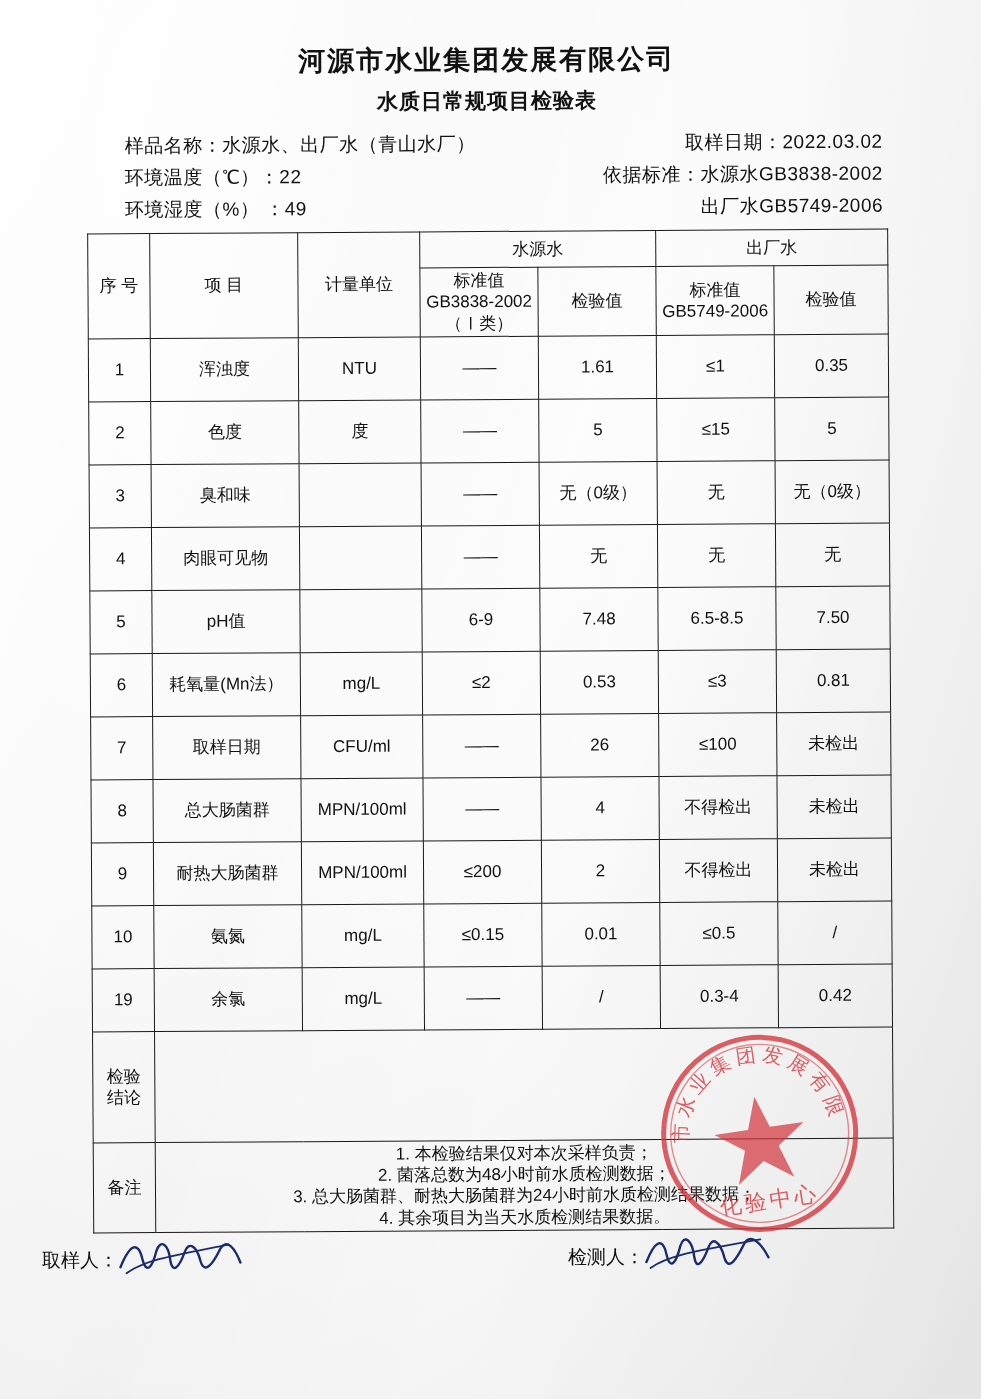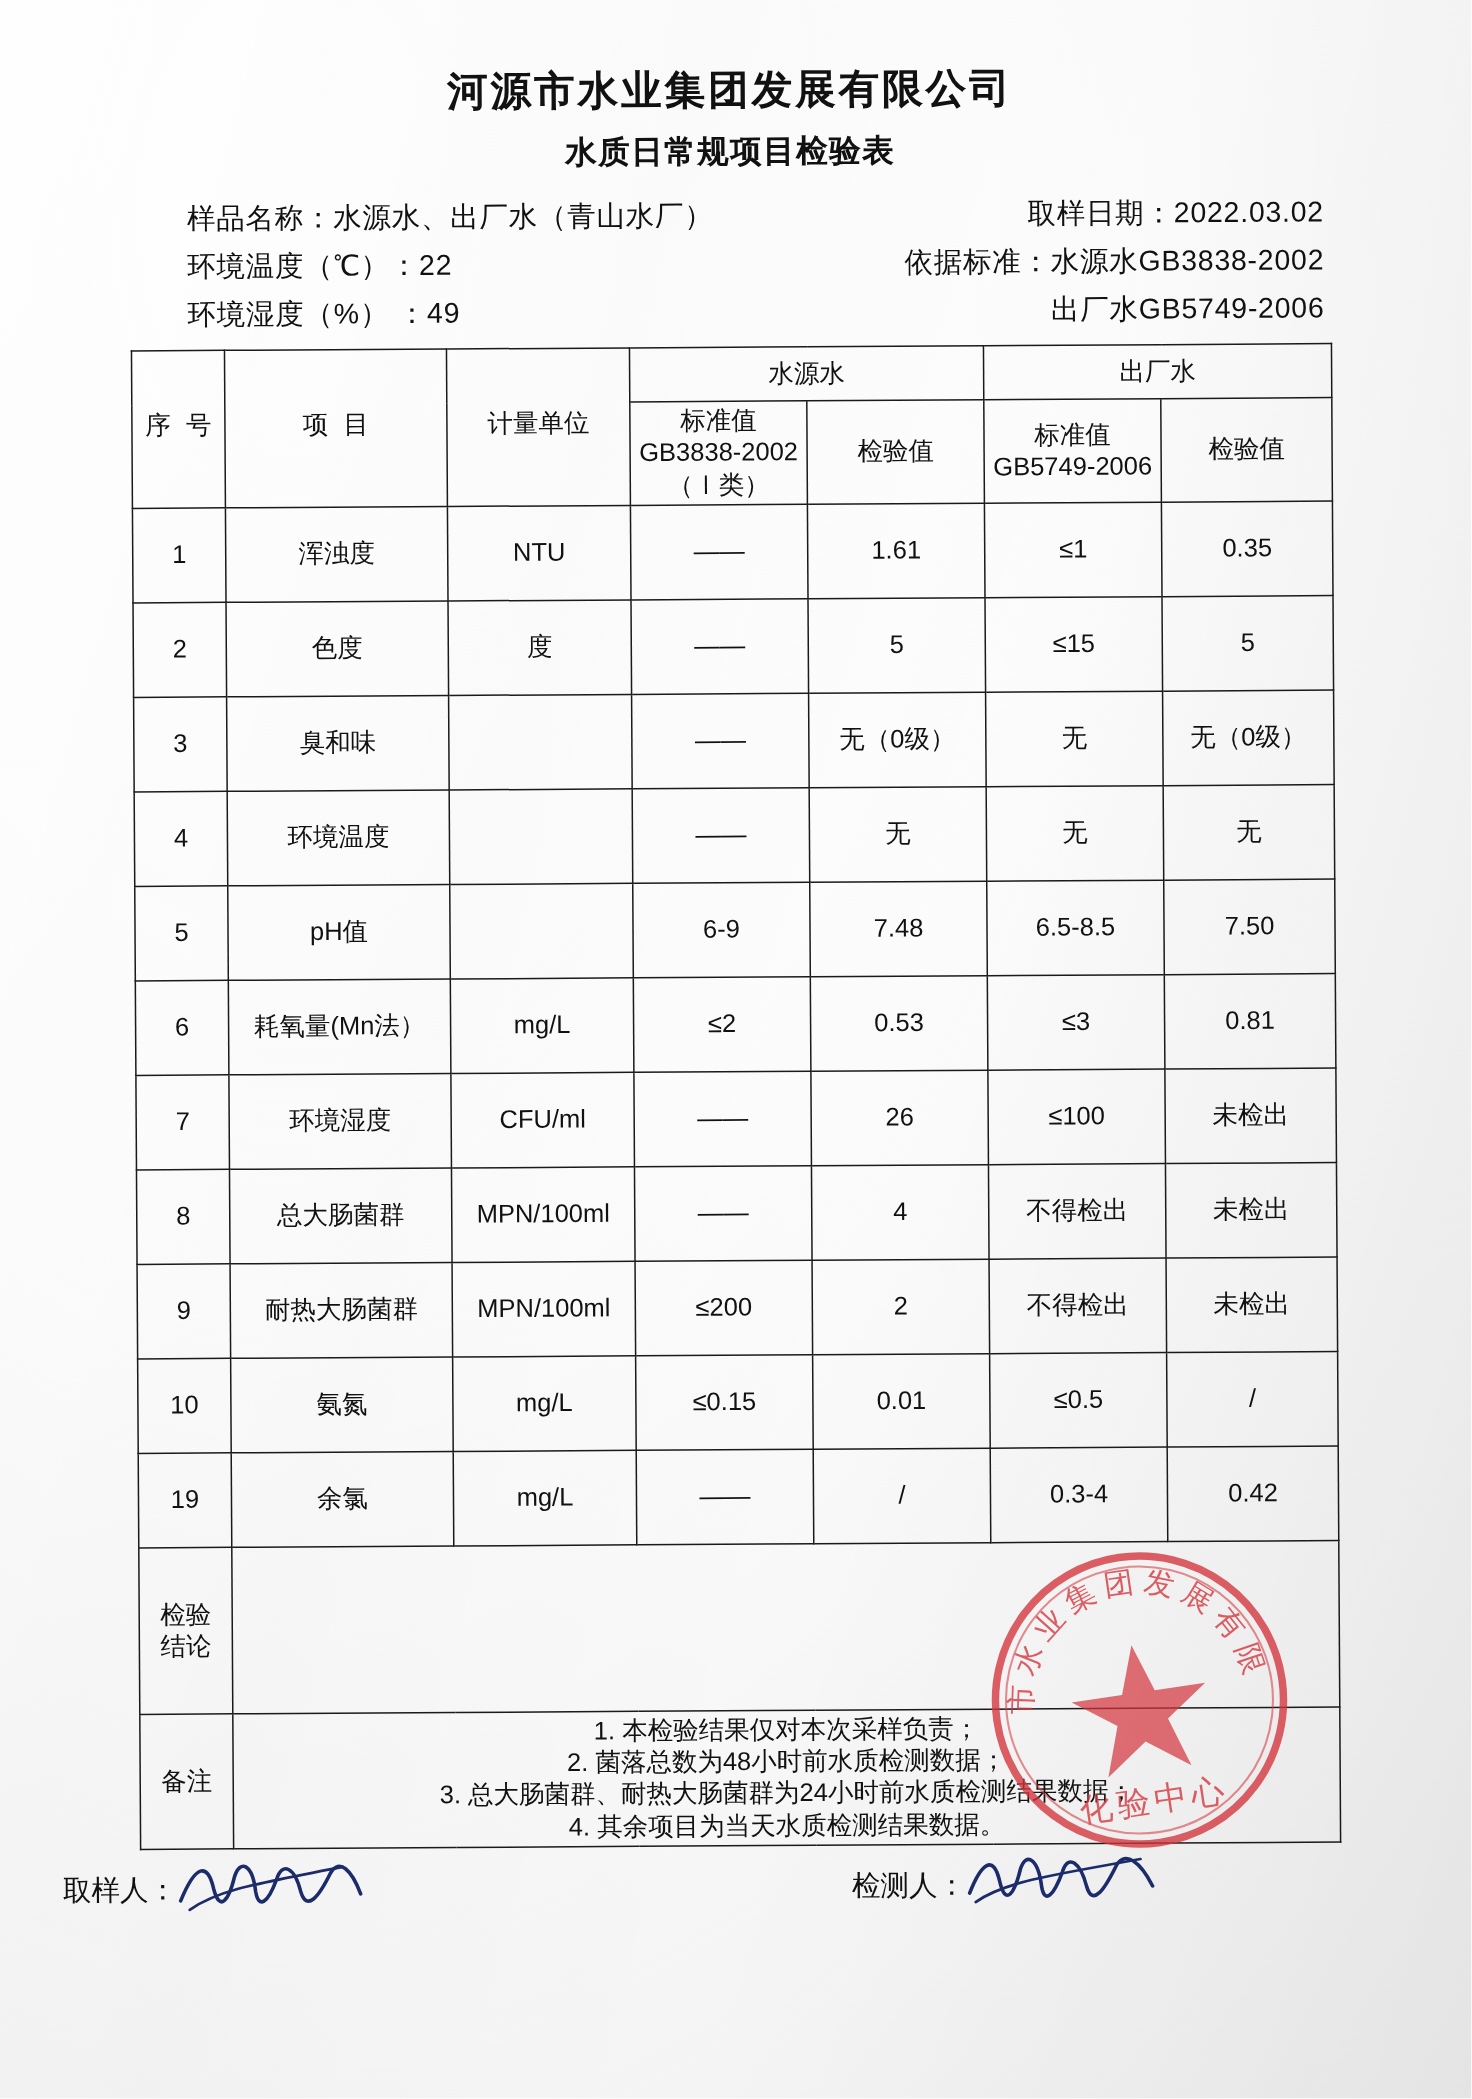--- a/index.html
+++ b/index.html
@@ -92,21 +92,21 @@
     line-height: 1.3;
   }
   td.item-name {
     text-align: left;
     padding-left: 12px;
     font-size: 18px;
     margin-top: 44px;
   }
   tr.data-row td { height: 58px; }
   .hdr-group { height: 36px; font-size: 18px; }
-  .hdr-cell { height: 96px; font-family: Liberation Mono, monospace; }
+  .hdr-cell { height: 96px; }
 
   .concl-label, .remark-label {
     font-size: 19px;
     line-height: 1.25;
   }
   .concl-body { height: 106px; }
   .remark-body {
     text-align: left;
     padding: 7px 10px 7px 14px;
     font-size: 17px;
@@ -230,21 +230,21 @@
         <td>3</td>
         <td class="item-name">臭和味</td>
         <td></td>
         <td>——</td>
         <td>无（0级）</td>
         <td>无</td>
         <td>无（0级）</td>
       </tr>
       <tr class="data-row">
         <td>4</td>
-        <td class="item-name">环境温度</td>
+        <td class="item-name">肉眼可见物</td>
         <td></td>
         <td>——</td>
         <td>无</td>
         <td>无</td>
         <td>无</td>
       </tr>
       <tr class="data-row">
         <td>5</td>
         <td class="item-name">pH值</td>
         <td></td>
@@ -257,21 +257,21 @@
         <td>6</td>
         <td class="item-name">耗氧量(Mn法）</td>
         <td>mg/L</td>
         <td>≤2</td>
         <td>0.53</td>
         <td>≤3</td>
         <td>0.81</td>
       </tr>
       <tr class="data-row">
         <td>7</td>
-        <td class="item-name">环境湿度</td>
+        <td class="item-name">取样日期</td>
         <td>CFU/ml</td>
         <td>——</td>
         <td>26</td>
         <td>≤100</td>
         <td>未检出</td>
       </tr>
       <tr class="data-row">
         <td>8</td>
         <td class="item-name">总大肠菌群</td>
         <td>MPN/100ml</td>

